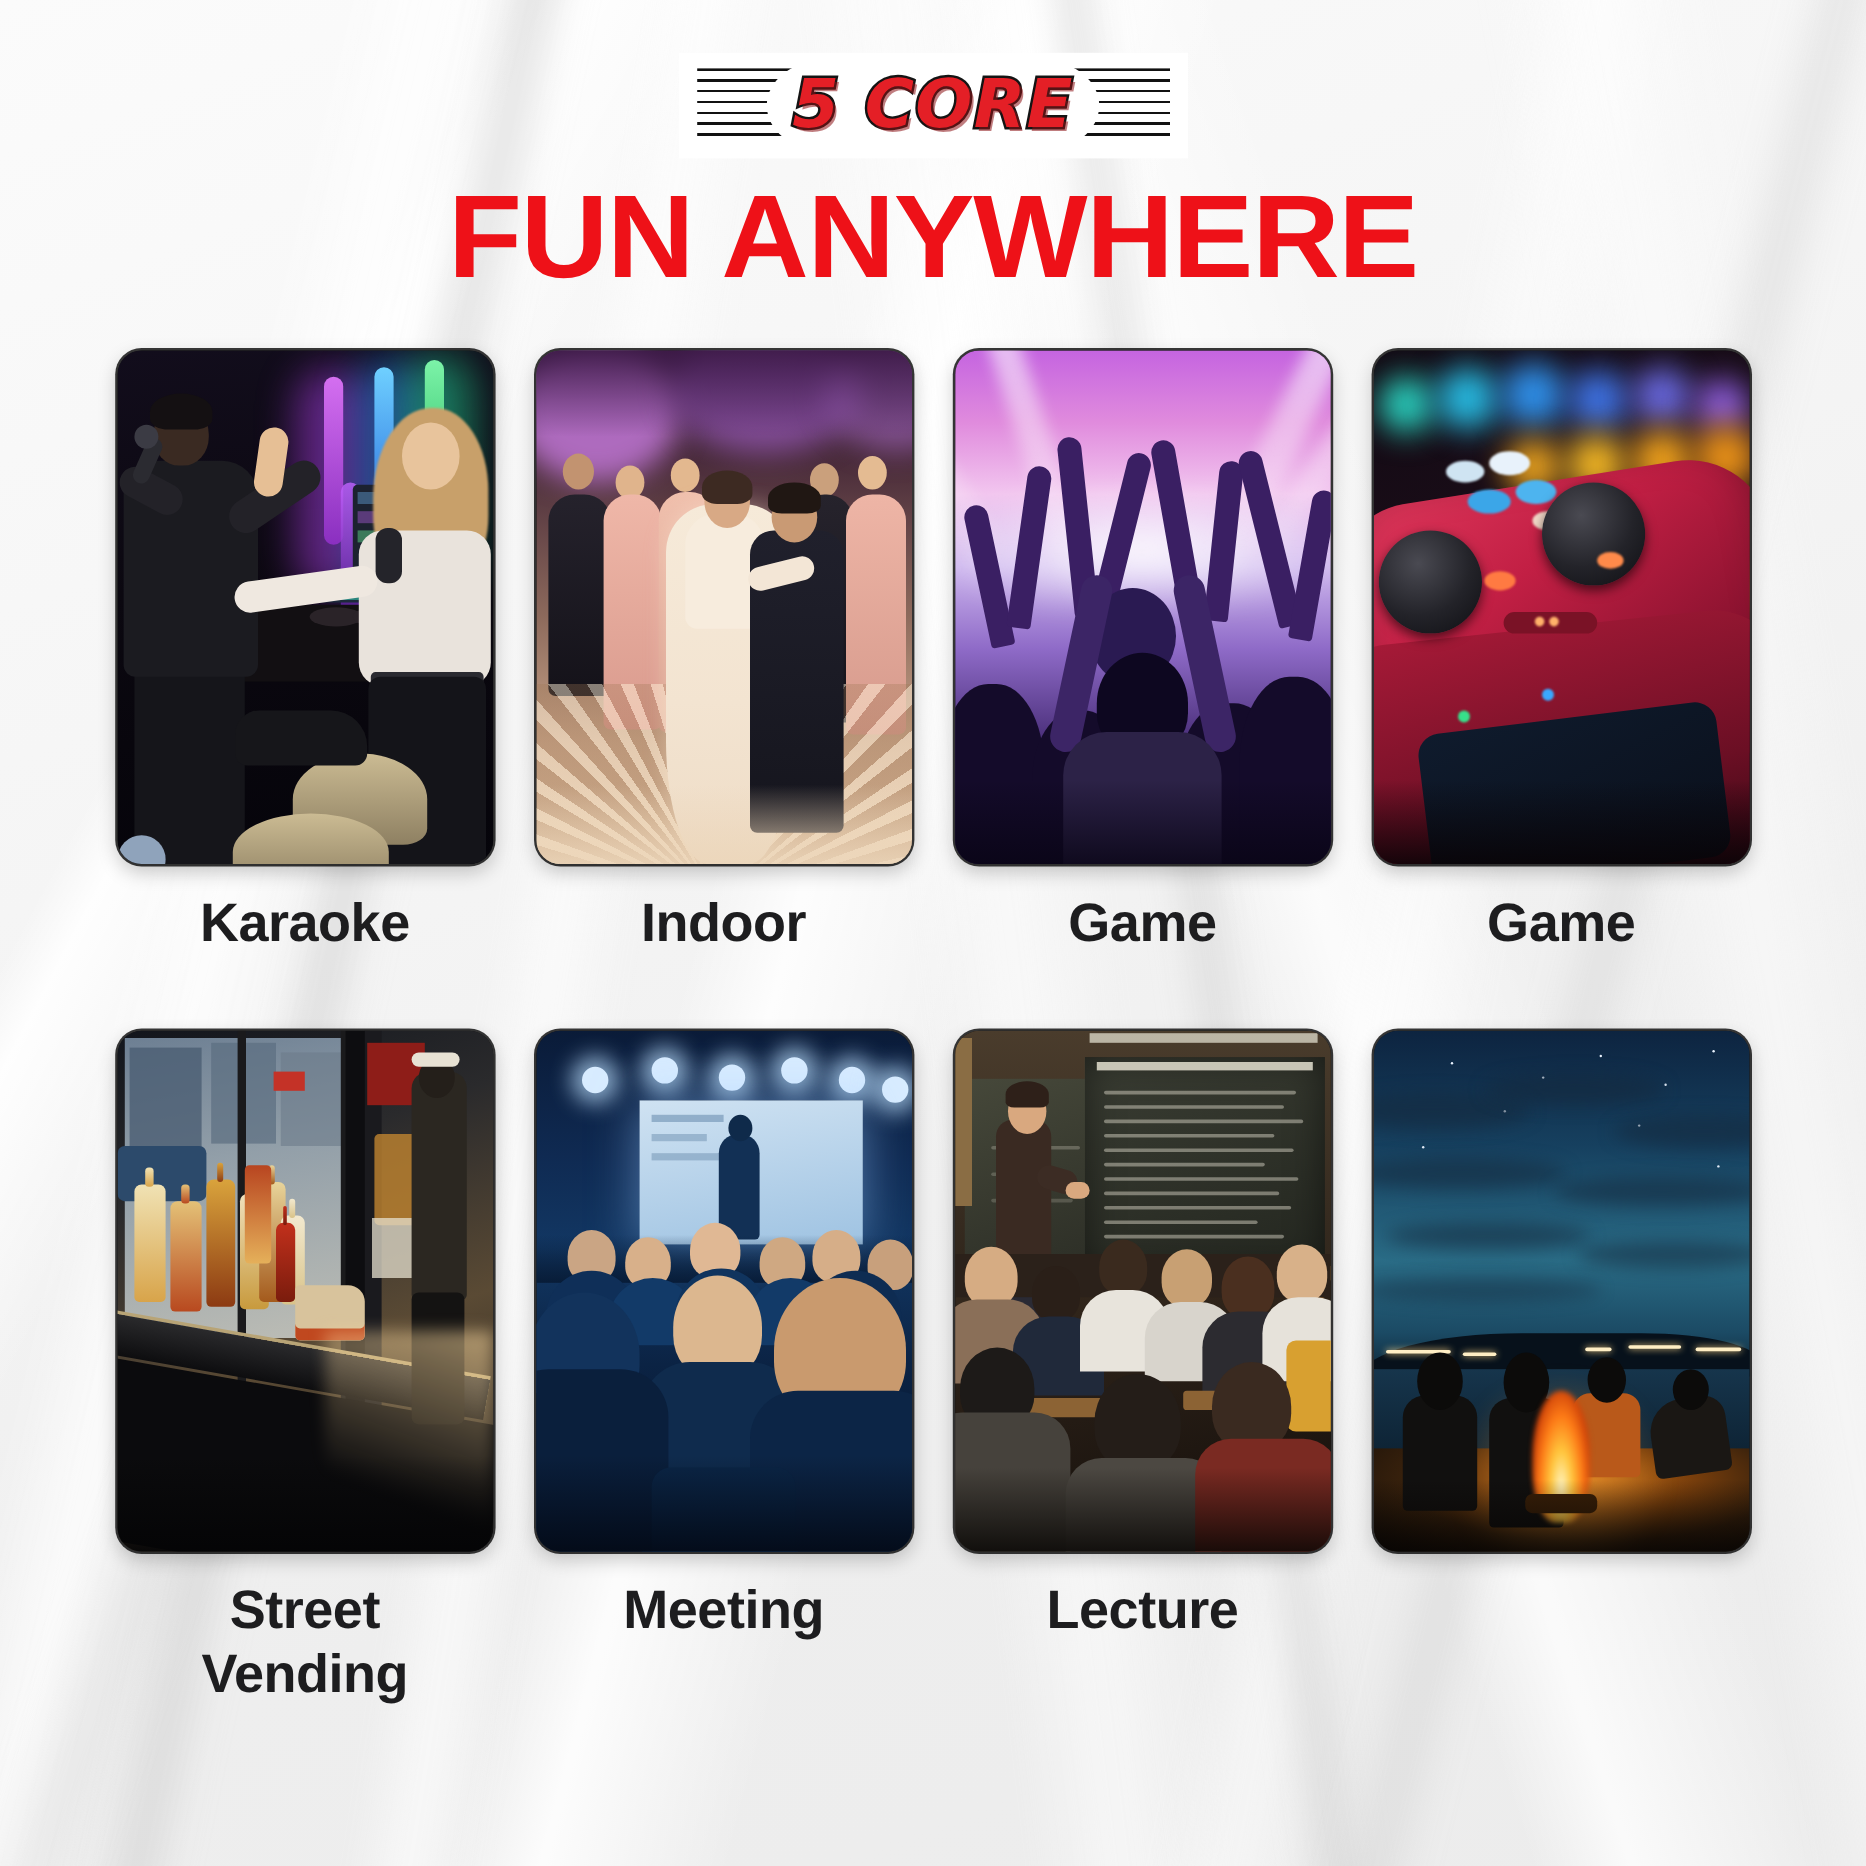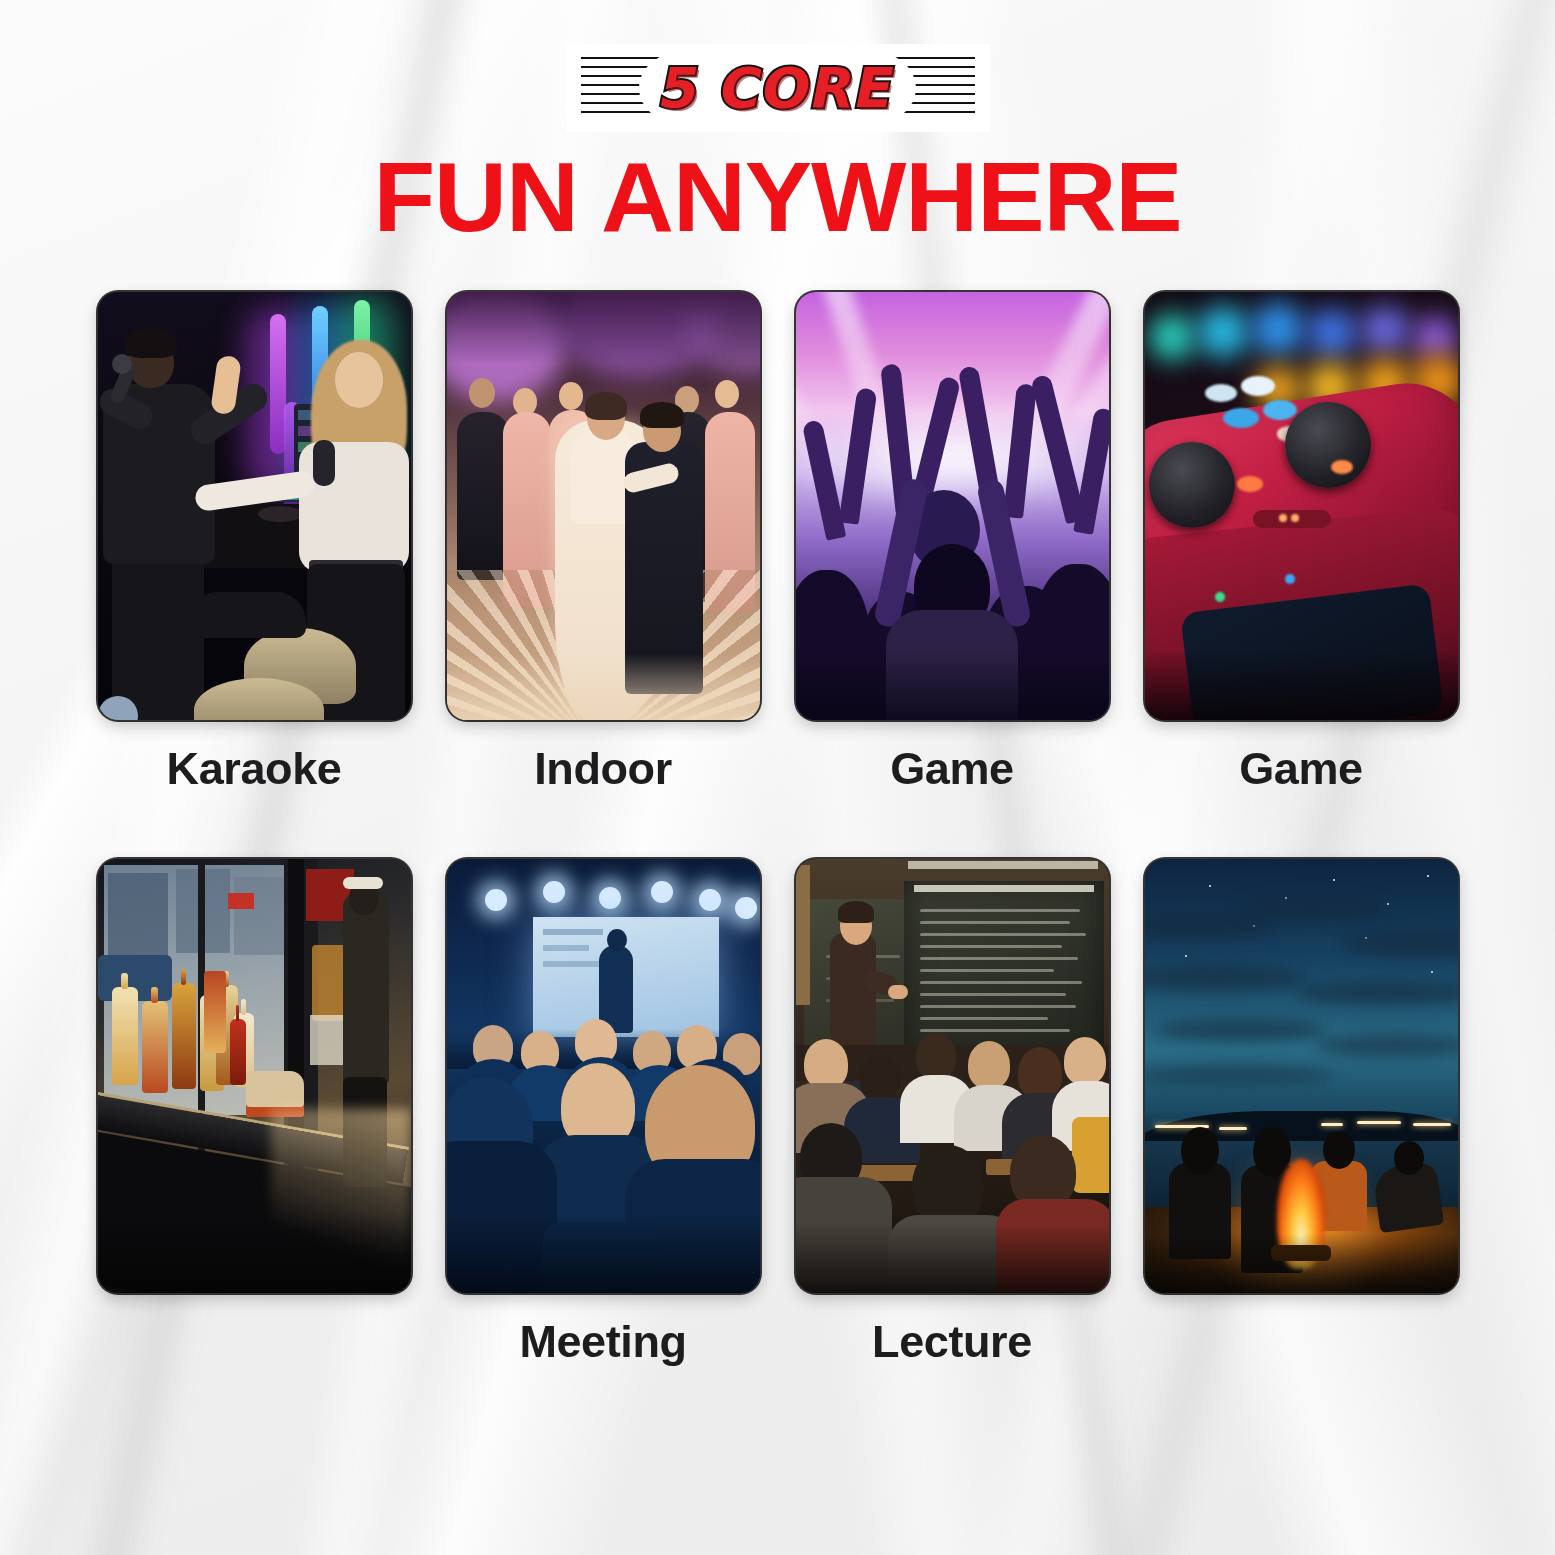--- a/index.html
+++ b/index.html
@@ -494,20 +494,22 @@
           <div class="obj" style="left:208px;top:10px;width:48px;height:52px;background:#8e1d18;"></div>
           <div class="obj" style="left:212px;top:156px;width:42px;height:50px;background:#e6e0cf;opacity:.75;"></div>
           <div class="sv-person"></div>
           <div class="sv-person-head"></div>
           <div class="obj" style="right:28px;top:18px;width:40px;height:12px;background:#e8e2d4;border-radius:6px;"></div>
           <div class="sv-person-leg"></div>
           <div class="sv-light"></div>
           <div class="obj" style="left:0;right:0;bottom:0;height:80px;background:linear-gradient(180deg,rgba(5,5,6,0),rgba(4,4,5,.9));"></div>
         </div>
       </div>
+      <div class="caption">Street
+Vending</div>
     </div>
 
     <div class="cell">
       <div class="thumb">
         <div class="scene sc-meeting">
           <div class="m-spot" style="left:38px;  top:30px;"></div>
           <div class="m-spot" style="left:96px;  top:22px;"></div>
           <div class="m-spot" style="left:152px; top:28px;"></div>
           <div class="m-spot" style="left:204px; top:22px;"></div>
           <div class="m-spot" style="left:252px; top:30px;"></div>

